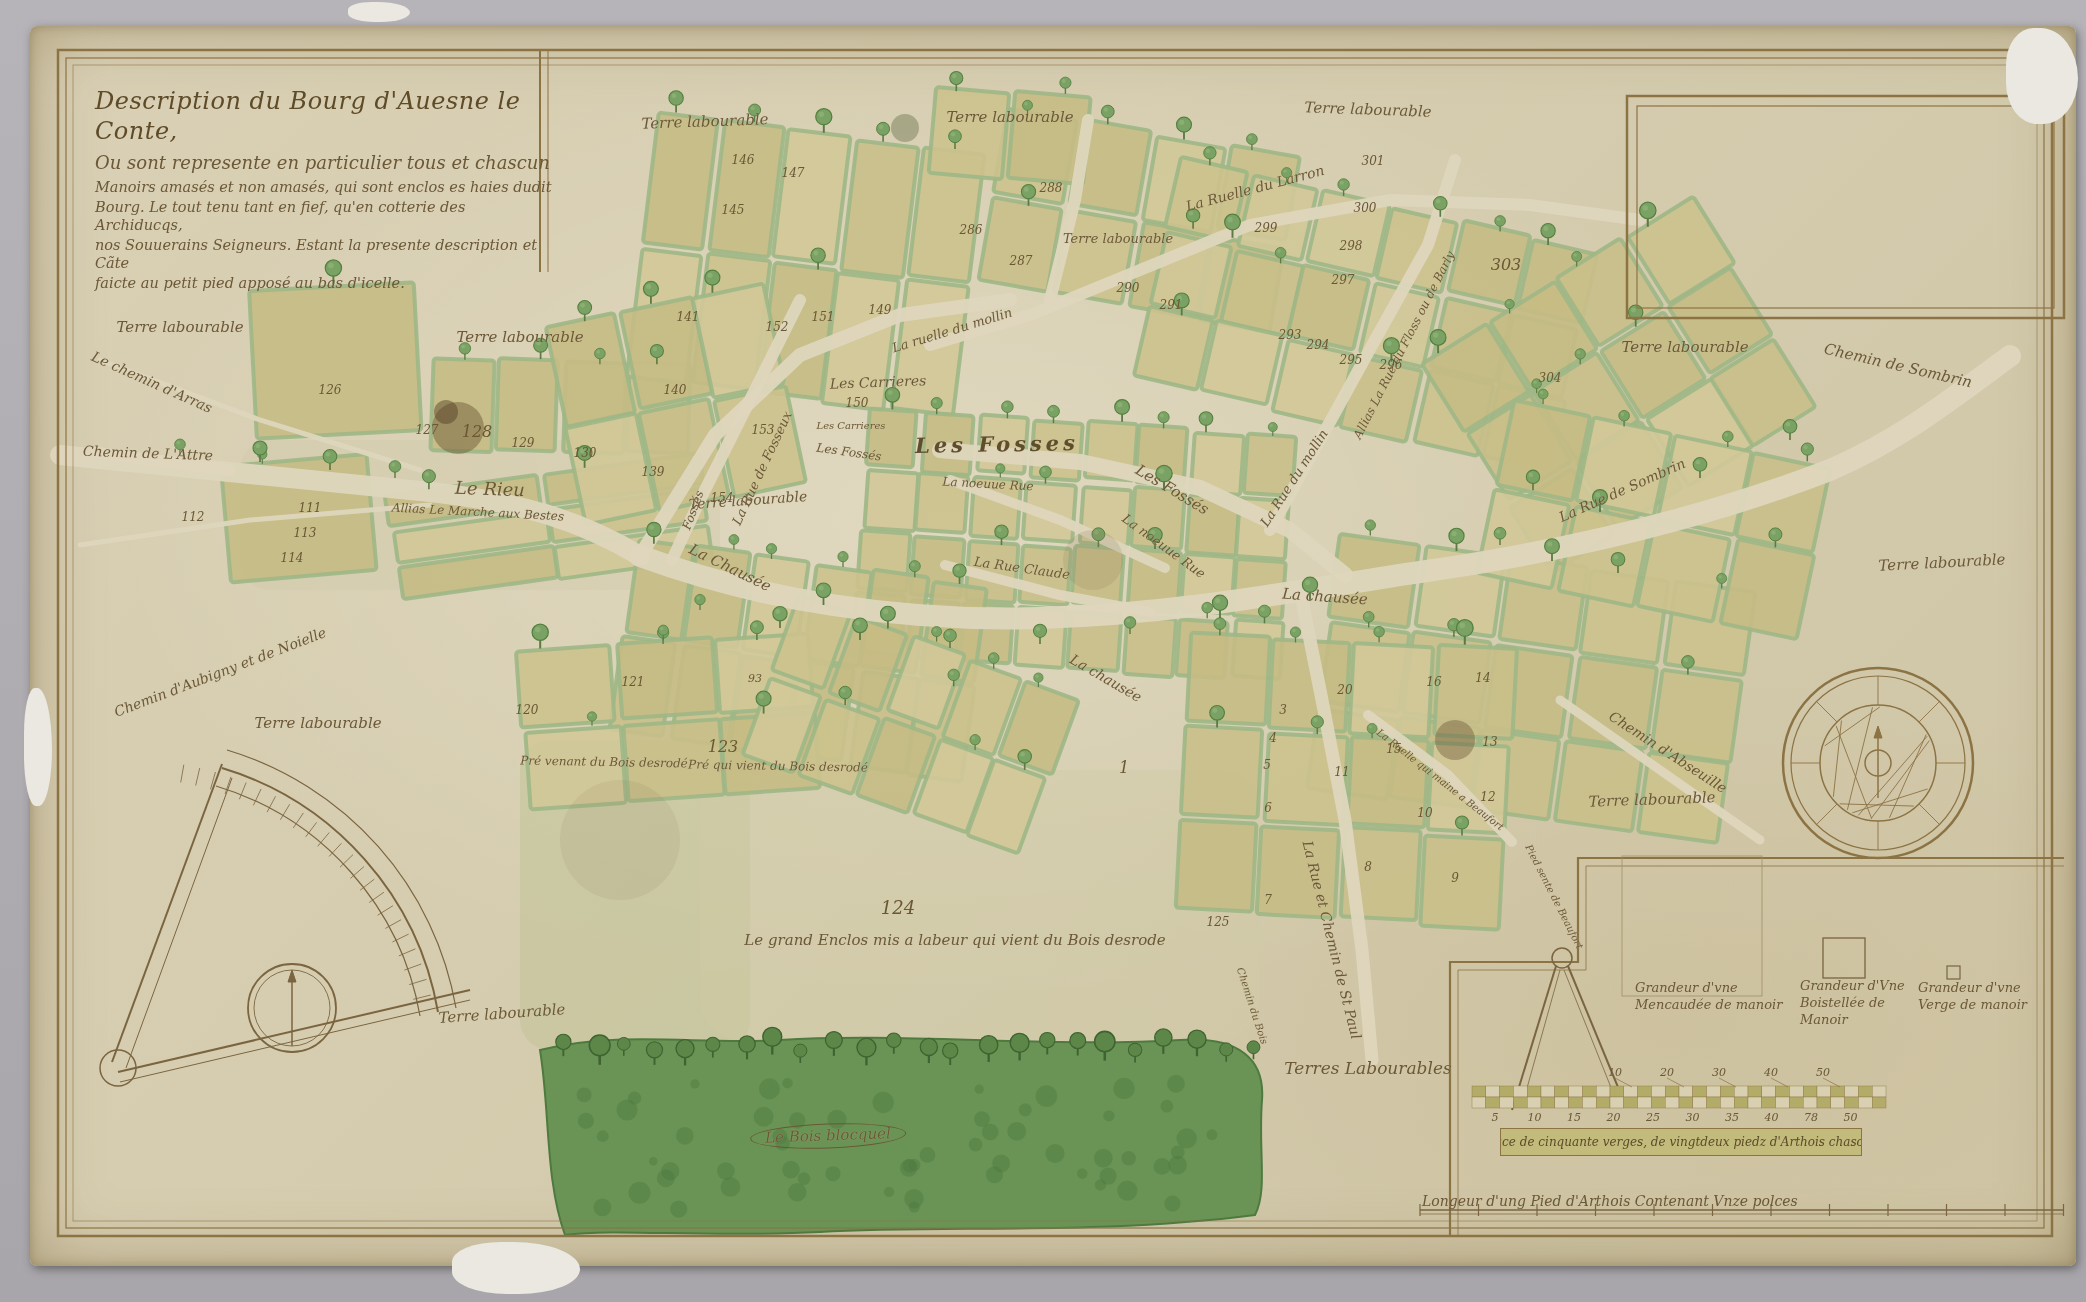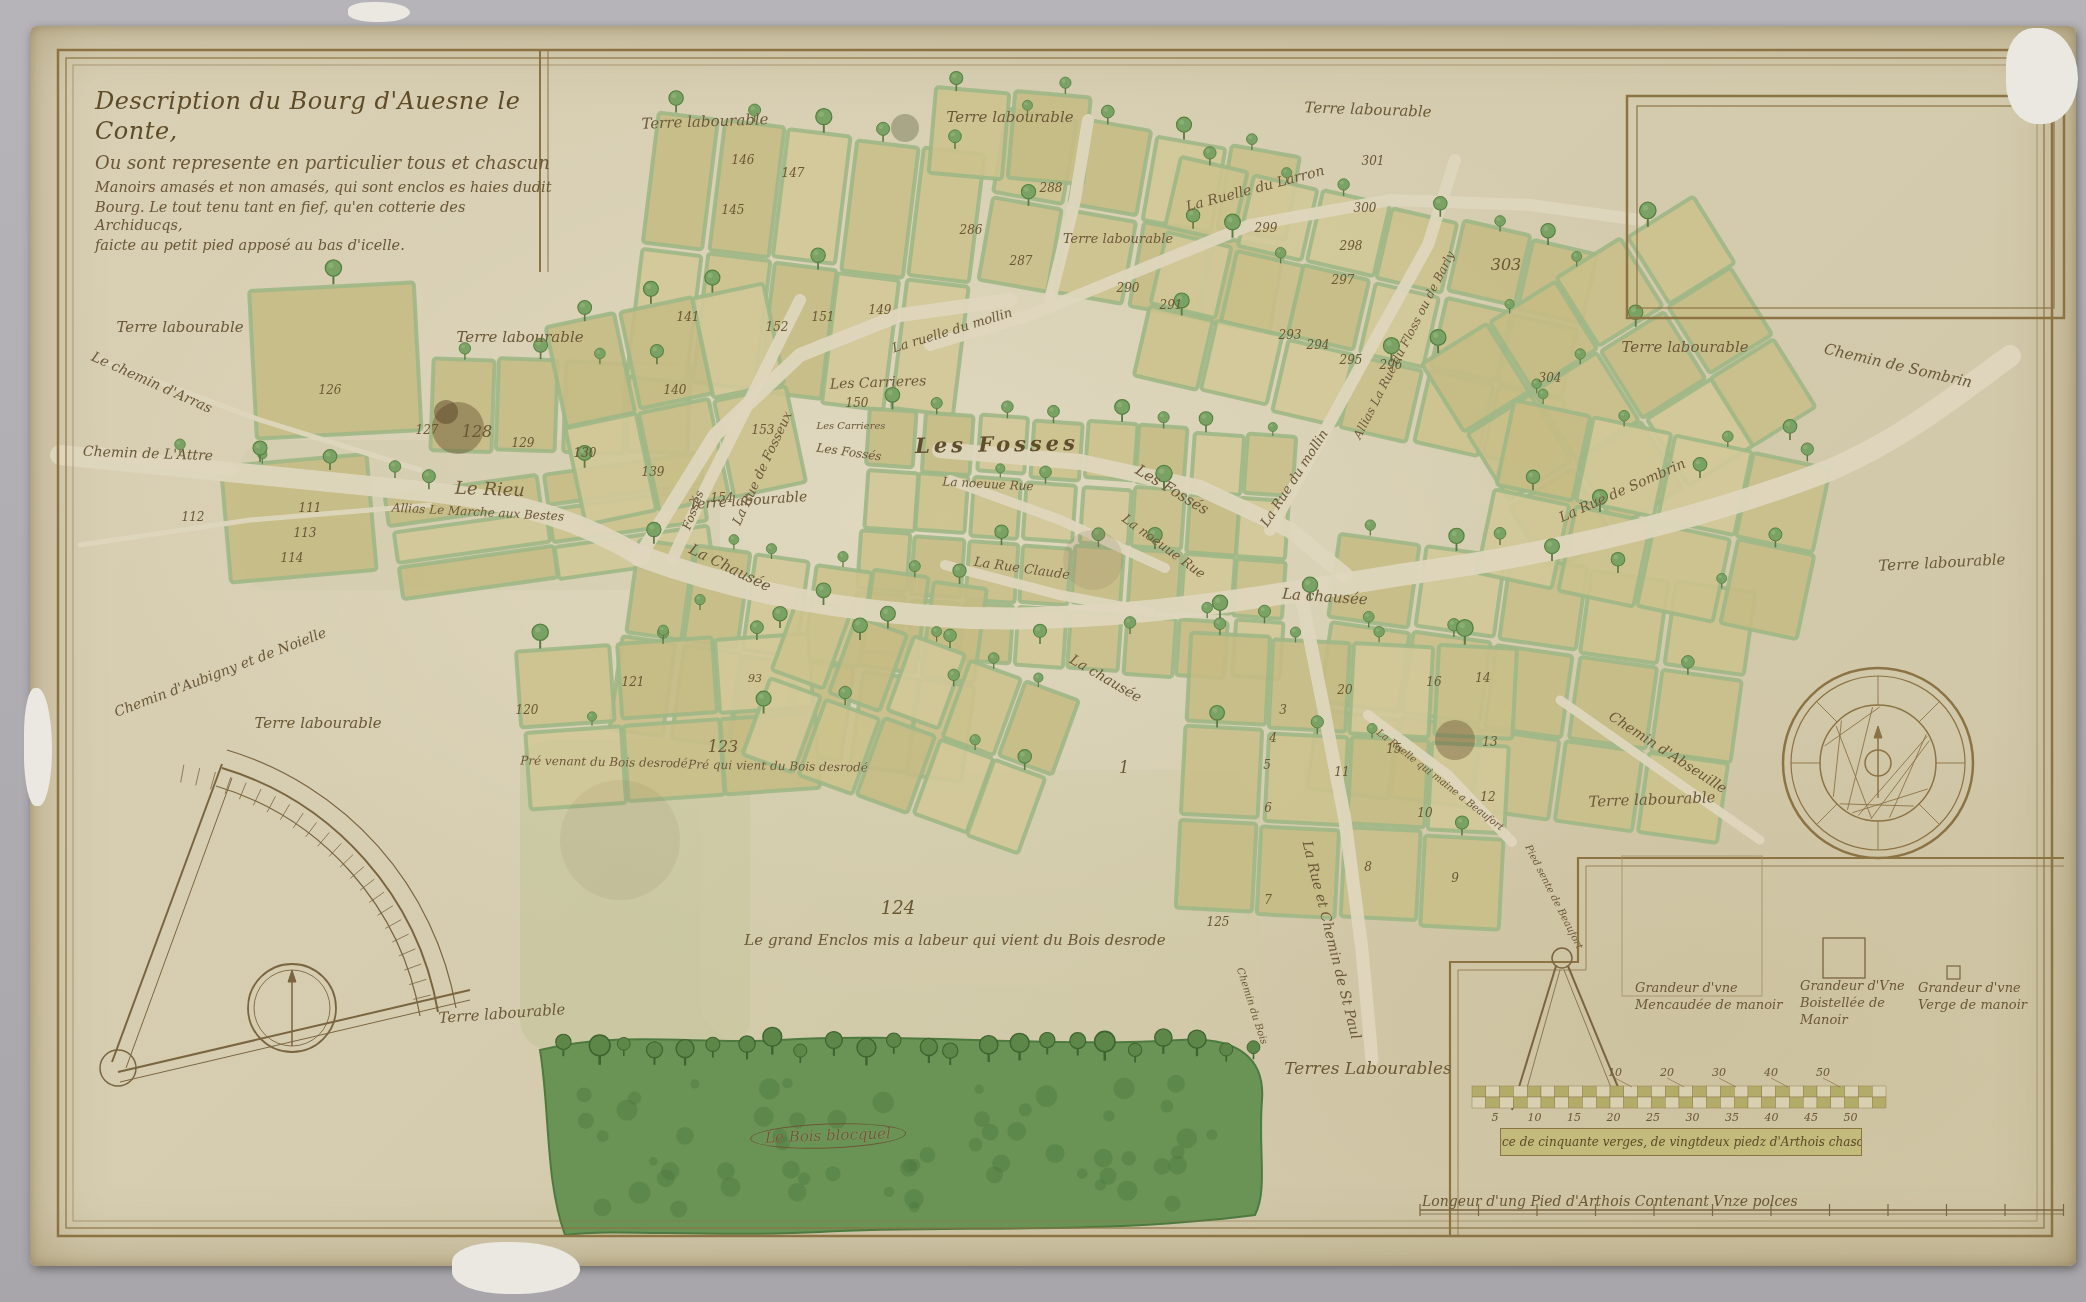--- a/index.html
+++ b/index.html
@@ -675,20 +675,21 @@
   <div class="patch" style="left:2006px;top:28px;width:72px;height:96px"></div>
   <div class="patch" style="left:452px;top:1242px;width:128px;height:52px"></div>
   <div class="patch" style="left:24px;top:688px;width:28px;height:118px"></div>
   <div class="patch" style="left:348px;top:2px;width:62px;height:20px"></div>
 
   <div class="cartouche" id="cartouche">
       <div class="t0">Description du Bourg d'Auesne le Conte,</div>
       <div class="t1">Ou sont represente en particulier tous et chascun</div>
       <div class="tn">Manoirs amasés et non amasés, qui sont enclos es haies dudit</div>
       <div class="tn">Bourg. Le tout tenu tant en fief, qu'en cotterie des Archiducqs,</div>
+      <div class="tn">nos Souuerains Seigneurs. Estant la presente description et Cãte</div>
       <div class="tn">faicte au petit pied apposé au bas d'icelle.</div>
     </div>
 
   <div id="labels-layer">
       <div class="lbl" style="left: 705px; top: 122px; font-size: 15px; transform: translate(-50%, -50%) rotate(-2deg);">Terre labourable</div>
       <div class="lbl" style="left: 1010px; top: 117px; font-size: 15px; transform: translate(-50%, -50%) rotate(0deg);">Terre labourable</div>
       <div class="lbl" style="left: 1368px; top: 110px; font-size: 15px; transform: translate(-50%, -50%) rotate(2deg);">Terre labourable</div>
       <div class="lbl" style="left: 1118px; top: 238px; font-size: 13px; transform: translate(-50%, -50%) rotate(0deg);">Terre labourable</div>
       <div class="lbl" style="left: 180px; top: 327px; font-size: 15px; transform: translate(-50%, -50%) rotate(0deg);">Terre labourable</div>
       <div class="lbl" style="left: 520px; top: 337px; font-size: 15px; transform: translate(-50%, -50%) rotate(0deg);">Terre labourable</div>
@@ -805,16 +806,16 @@
       <div class="tick" style="left: 1771px; top: 1072px;">40</div>
       <div class="tick" style="left: 1823px; top: 1072px;">50</div>
       <div class="tick" style="left: 1495px; top: 1117px;">5</div>
       <div class="tick" style="left: 1534.5px; top: 1117px;">10</div>
       <div class="tick" style="left: 1574px; top: 1117px;">15</div>
       <div class="tick" style="left: 1613.5px; top: 1117px;">20</div>
       <div class="tick" style="left: 1653px; top: 1117px;">25</div>
       <div class="tick" style="left: 1692.5px; top: 1117px;">30</div>
       <div class="tick" style="left: 1732px; top: 1117px;">35</div>
       <div class="tick" style="left: 1771.5px; top: 1117px;">40</div>
-      <div class="tick" style="left: 1811px; top: 1117px;">45</div>
+      <div class="tick" style="left: 1811px; top: 1117px;">78</div>
       <div class="tick" style="left: 1850.5px; top: 1117px;">50</div>
     </div>
 </div>
 
 </body></html>

